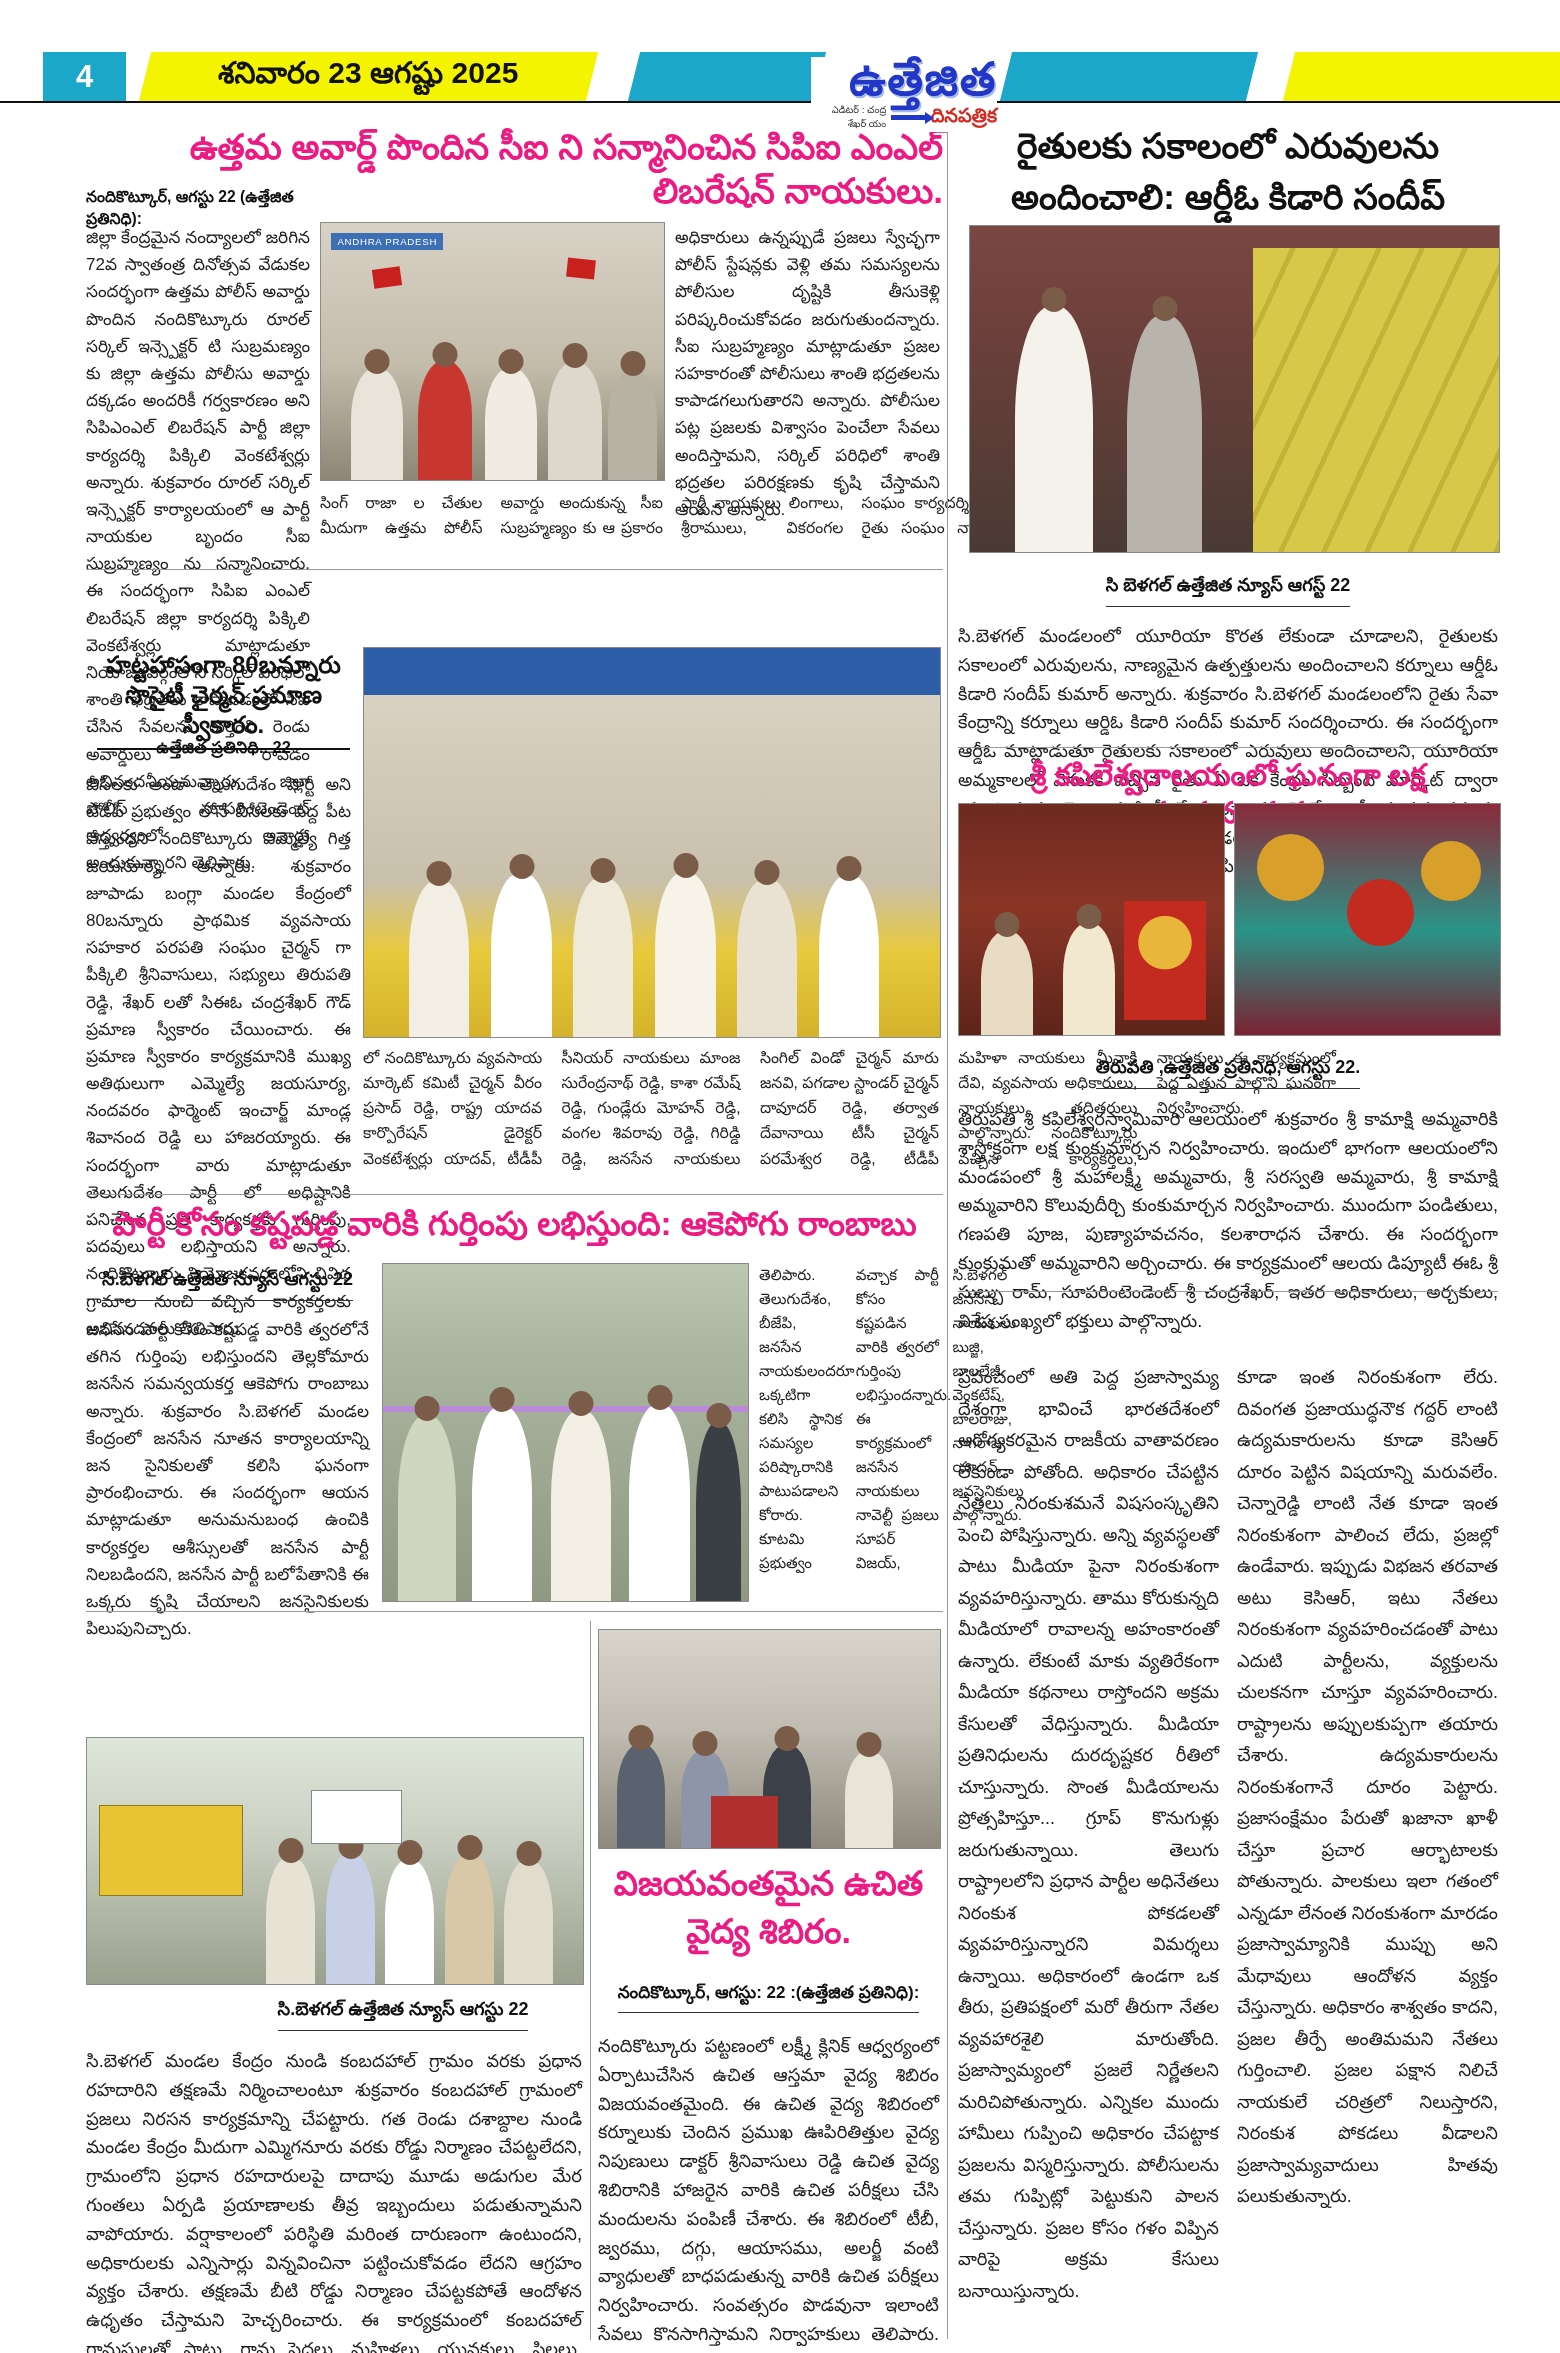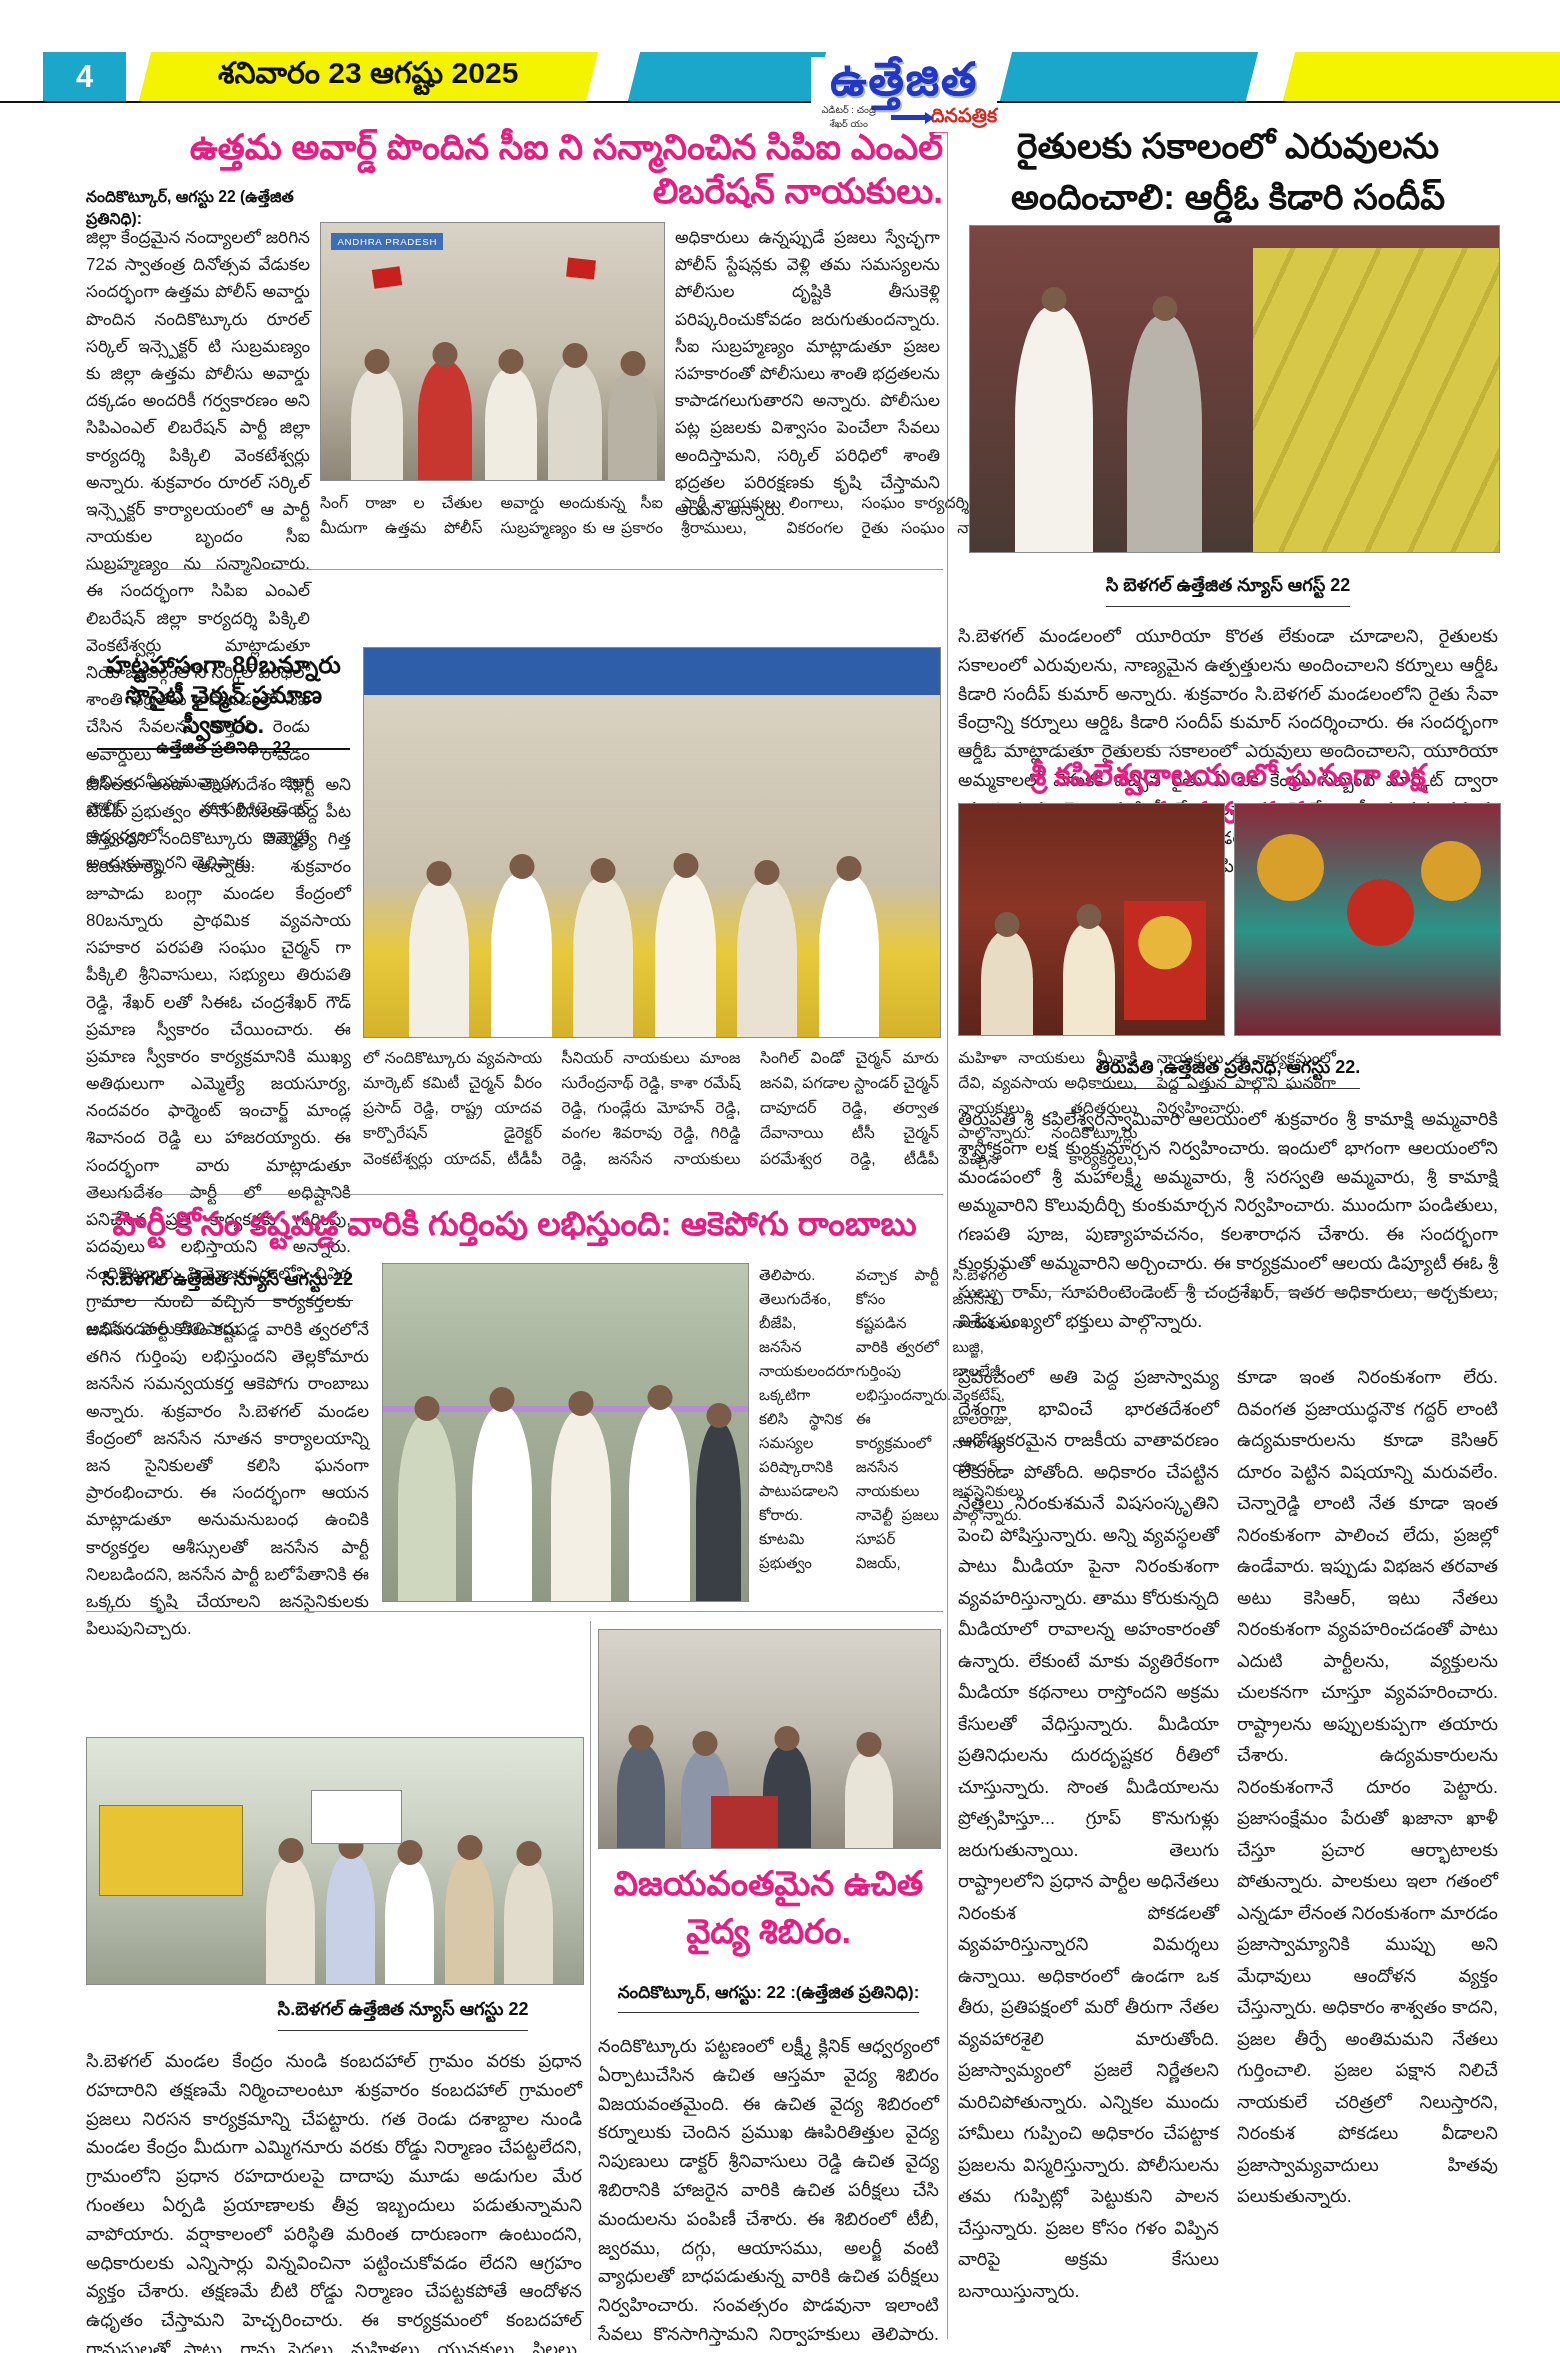--- a/index.html
+++ b/index.html
@@ -9,21 +9,21 @@
   
   .band{position:absolute;top:52px;height:49px;}
   .skew{transform:skewX(-14deg);}
   .pgnum{background:#1aa7c9;color:#fff;font-size:31px;font-weight:bold;
          display:flex;align-items:center;justify-content:center;}
   .dateband{background:#f4f400;display:flex;align-items:center;justify-content:center;}
   .dateband span{transform:skewX(14deg);font-size:30px;font-weight:bold;color:#111;}
   .cyan{background:#1aa7c9;}
   .yellow{background:#f4f400;}
   .hdr-rule{position:absolute;top:101px;left:0;width:1561px;height:2.2px;background:#111;}
-  .masthead{position:absolute;top:57px;left:811px;width:186px;text-align:center;background:#fff;z-index:3;}
+  .masthead{position:absolute;top:57px;left:811px;width:186px;text-align:right;background:#fff;z-index:3;}
   .mast-title{font-size:46px;font-weight:bold;color:#2236c7;line-height:45px;
               text-shadow:0 0 1.5px #fff,1.5px 1.5px 0 #9db5e8;letter-spacing:1.5px;}
   .mast-row{display:flex;align-items:center;justify-content:center;gap:4.5px;margin-top:1.5px;}
   .mast-editor{font-size:9.7px;color:#333;}
   .mast-arrow{width:45px;height:4.5px;background:#2236c7;position:relative;}
   .mast-arrow:after{content:"";position:absolute;right:-7.5px;top:-3.7px;border-left:9px solid #2236c7;
               border-top:6px solid transparent;border-bottom:6px solid transparent;}
   .mast-sub{font-size:19.4px;font-weight:bold;color:#d42b20;}
   
   .hl{font-weight:bold;text-align:center;line-height:1.25;}

